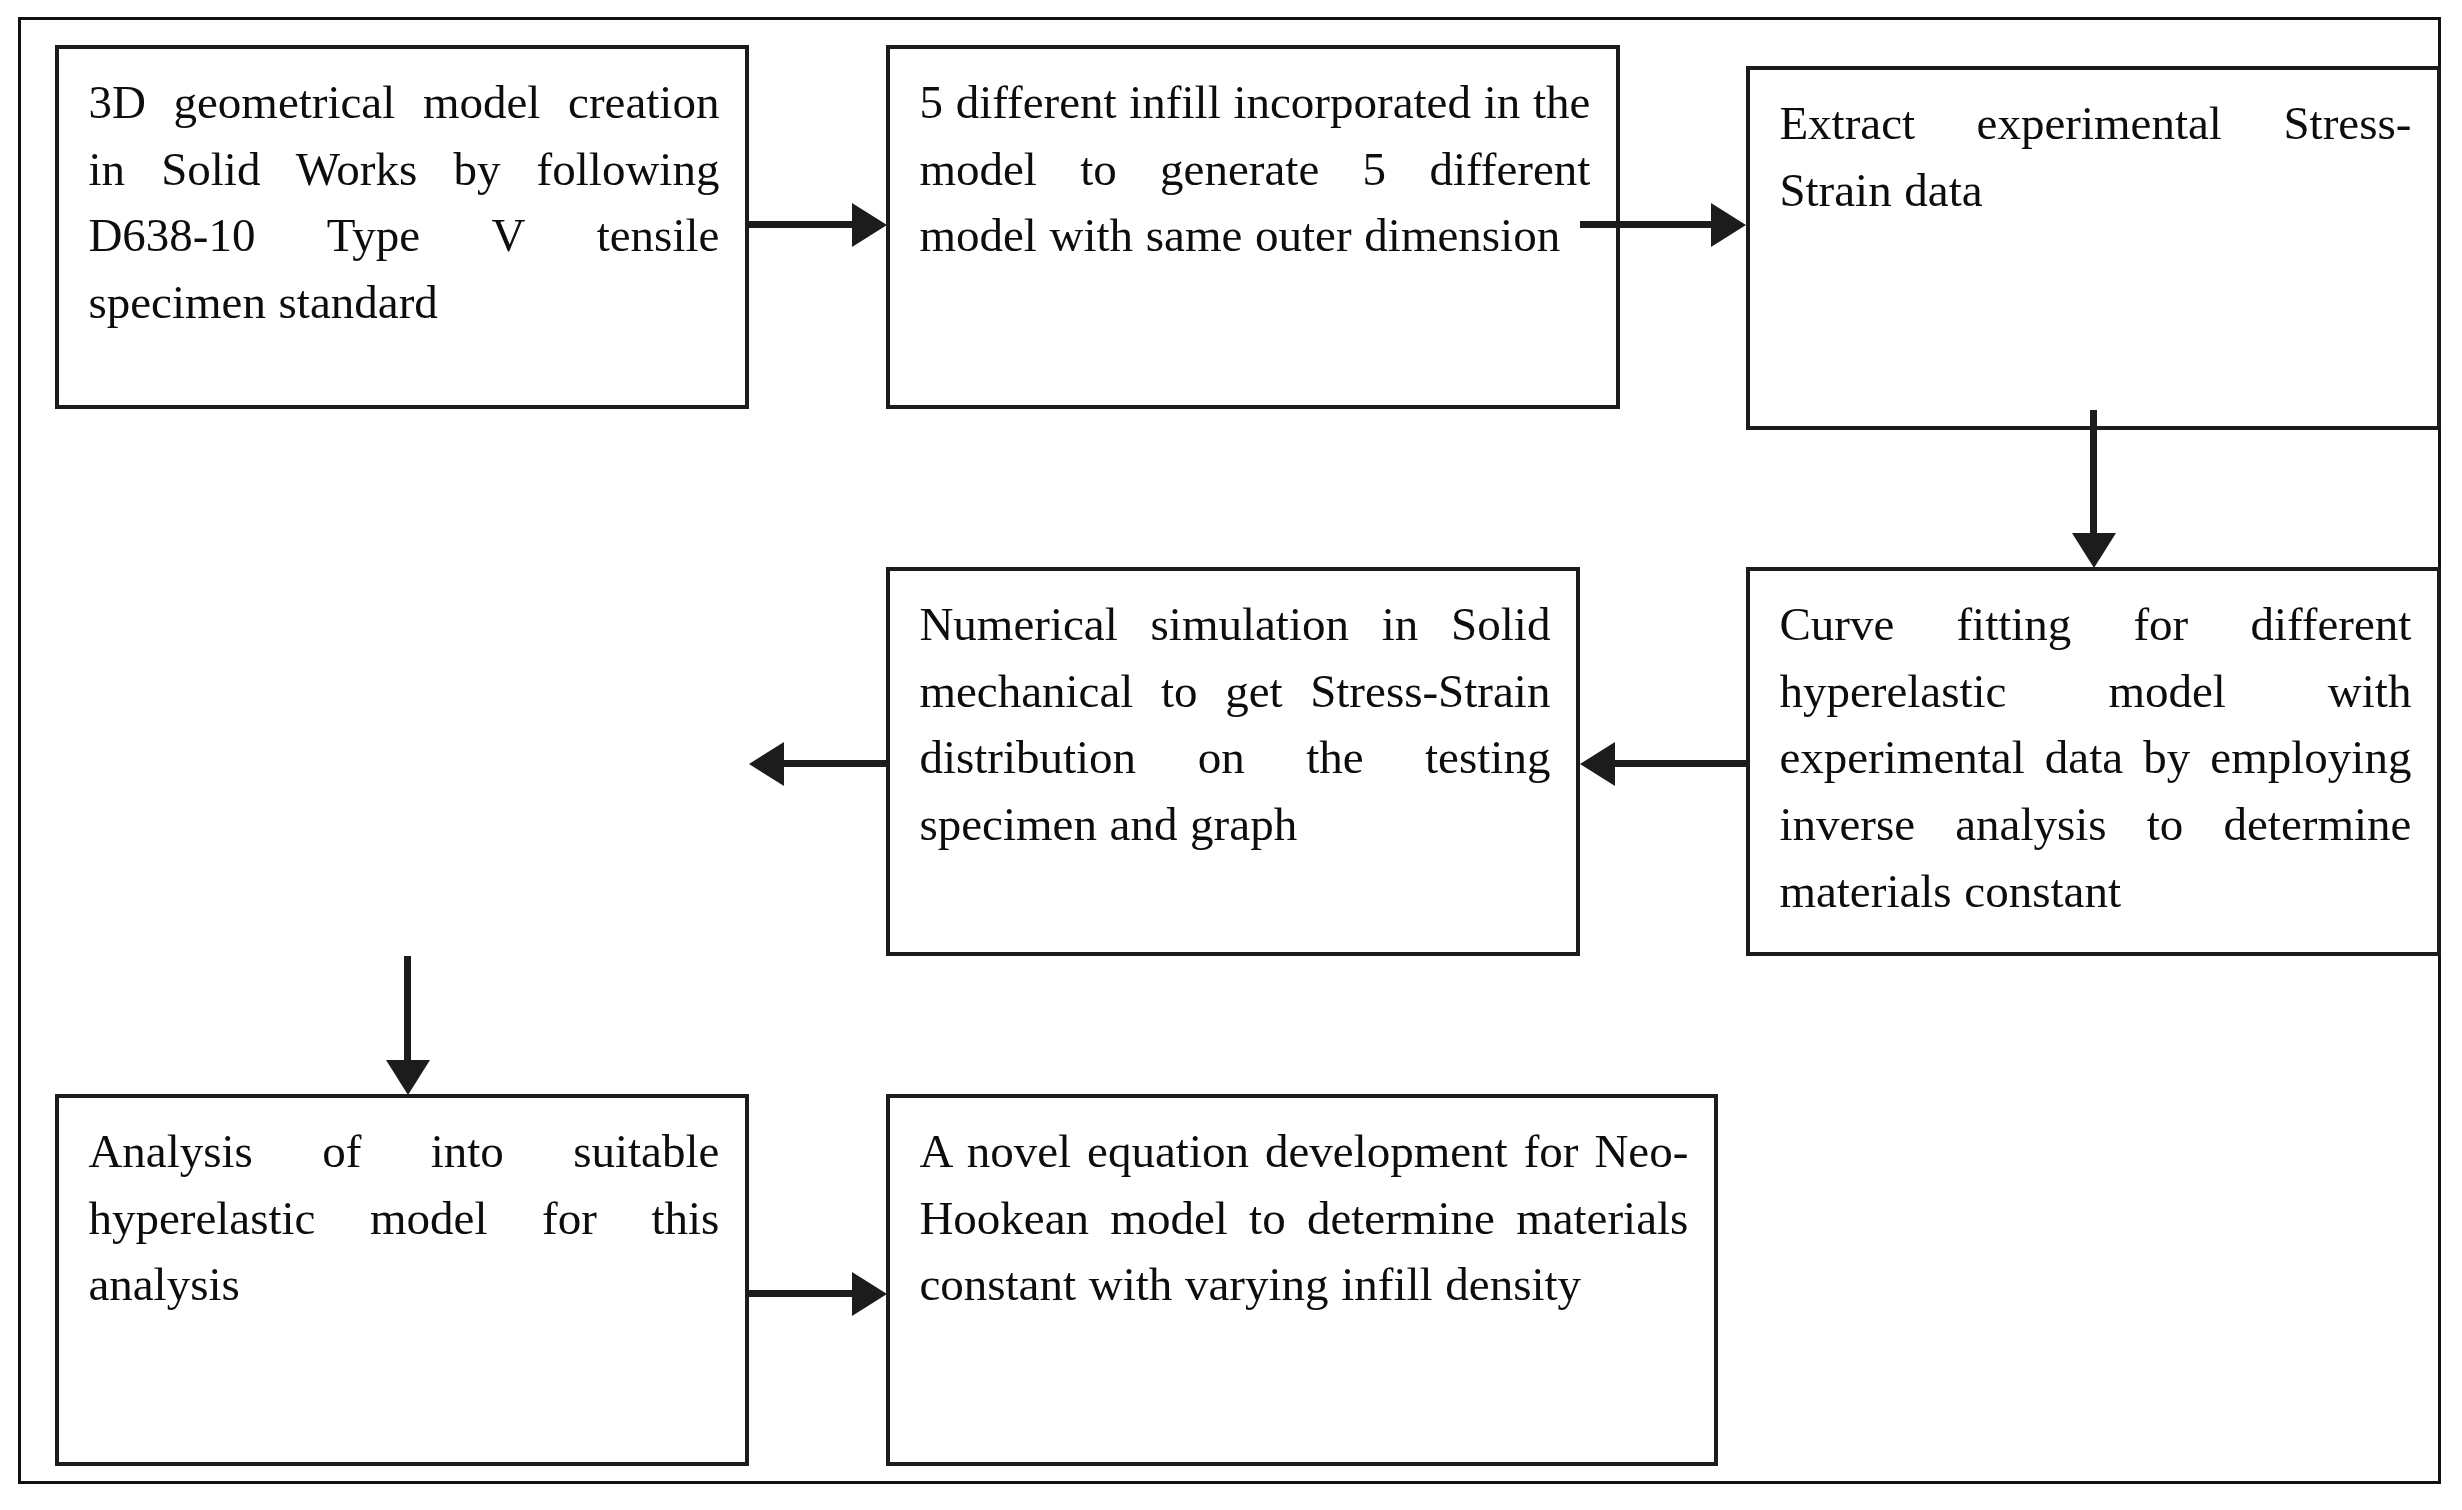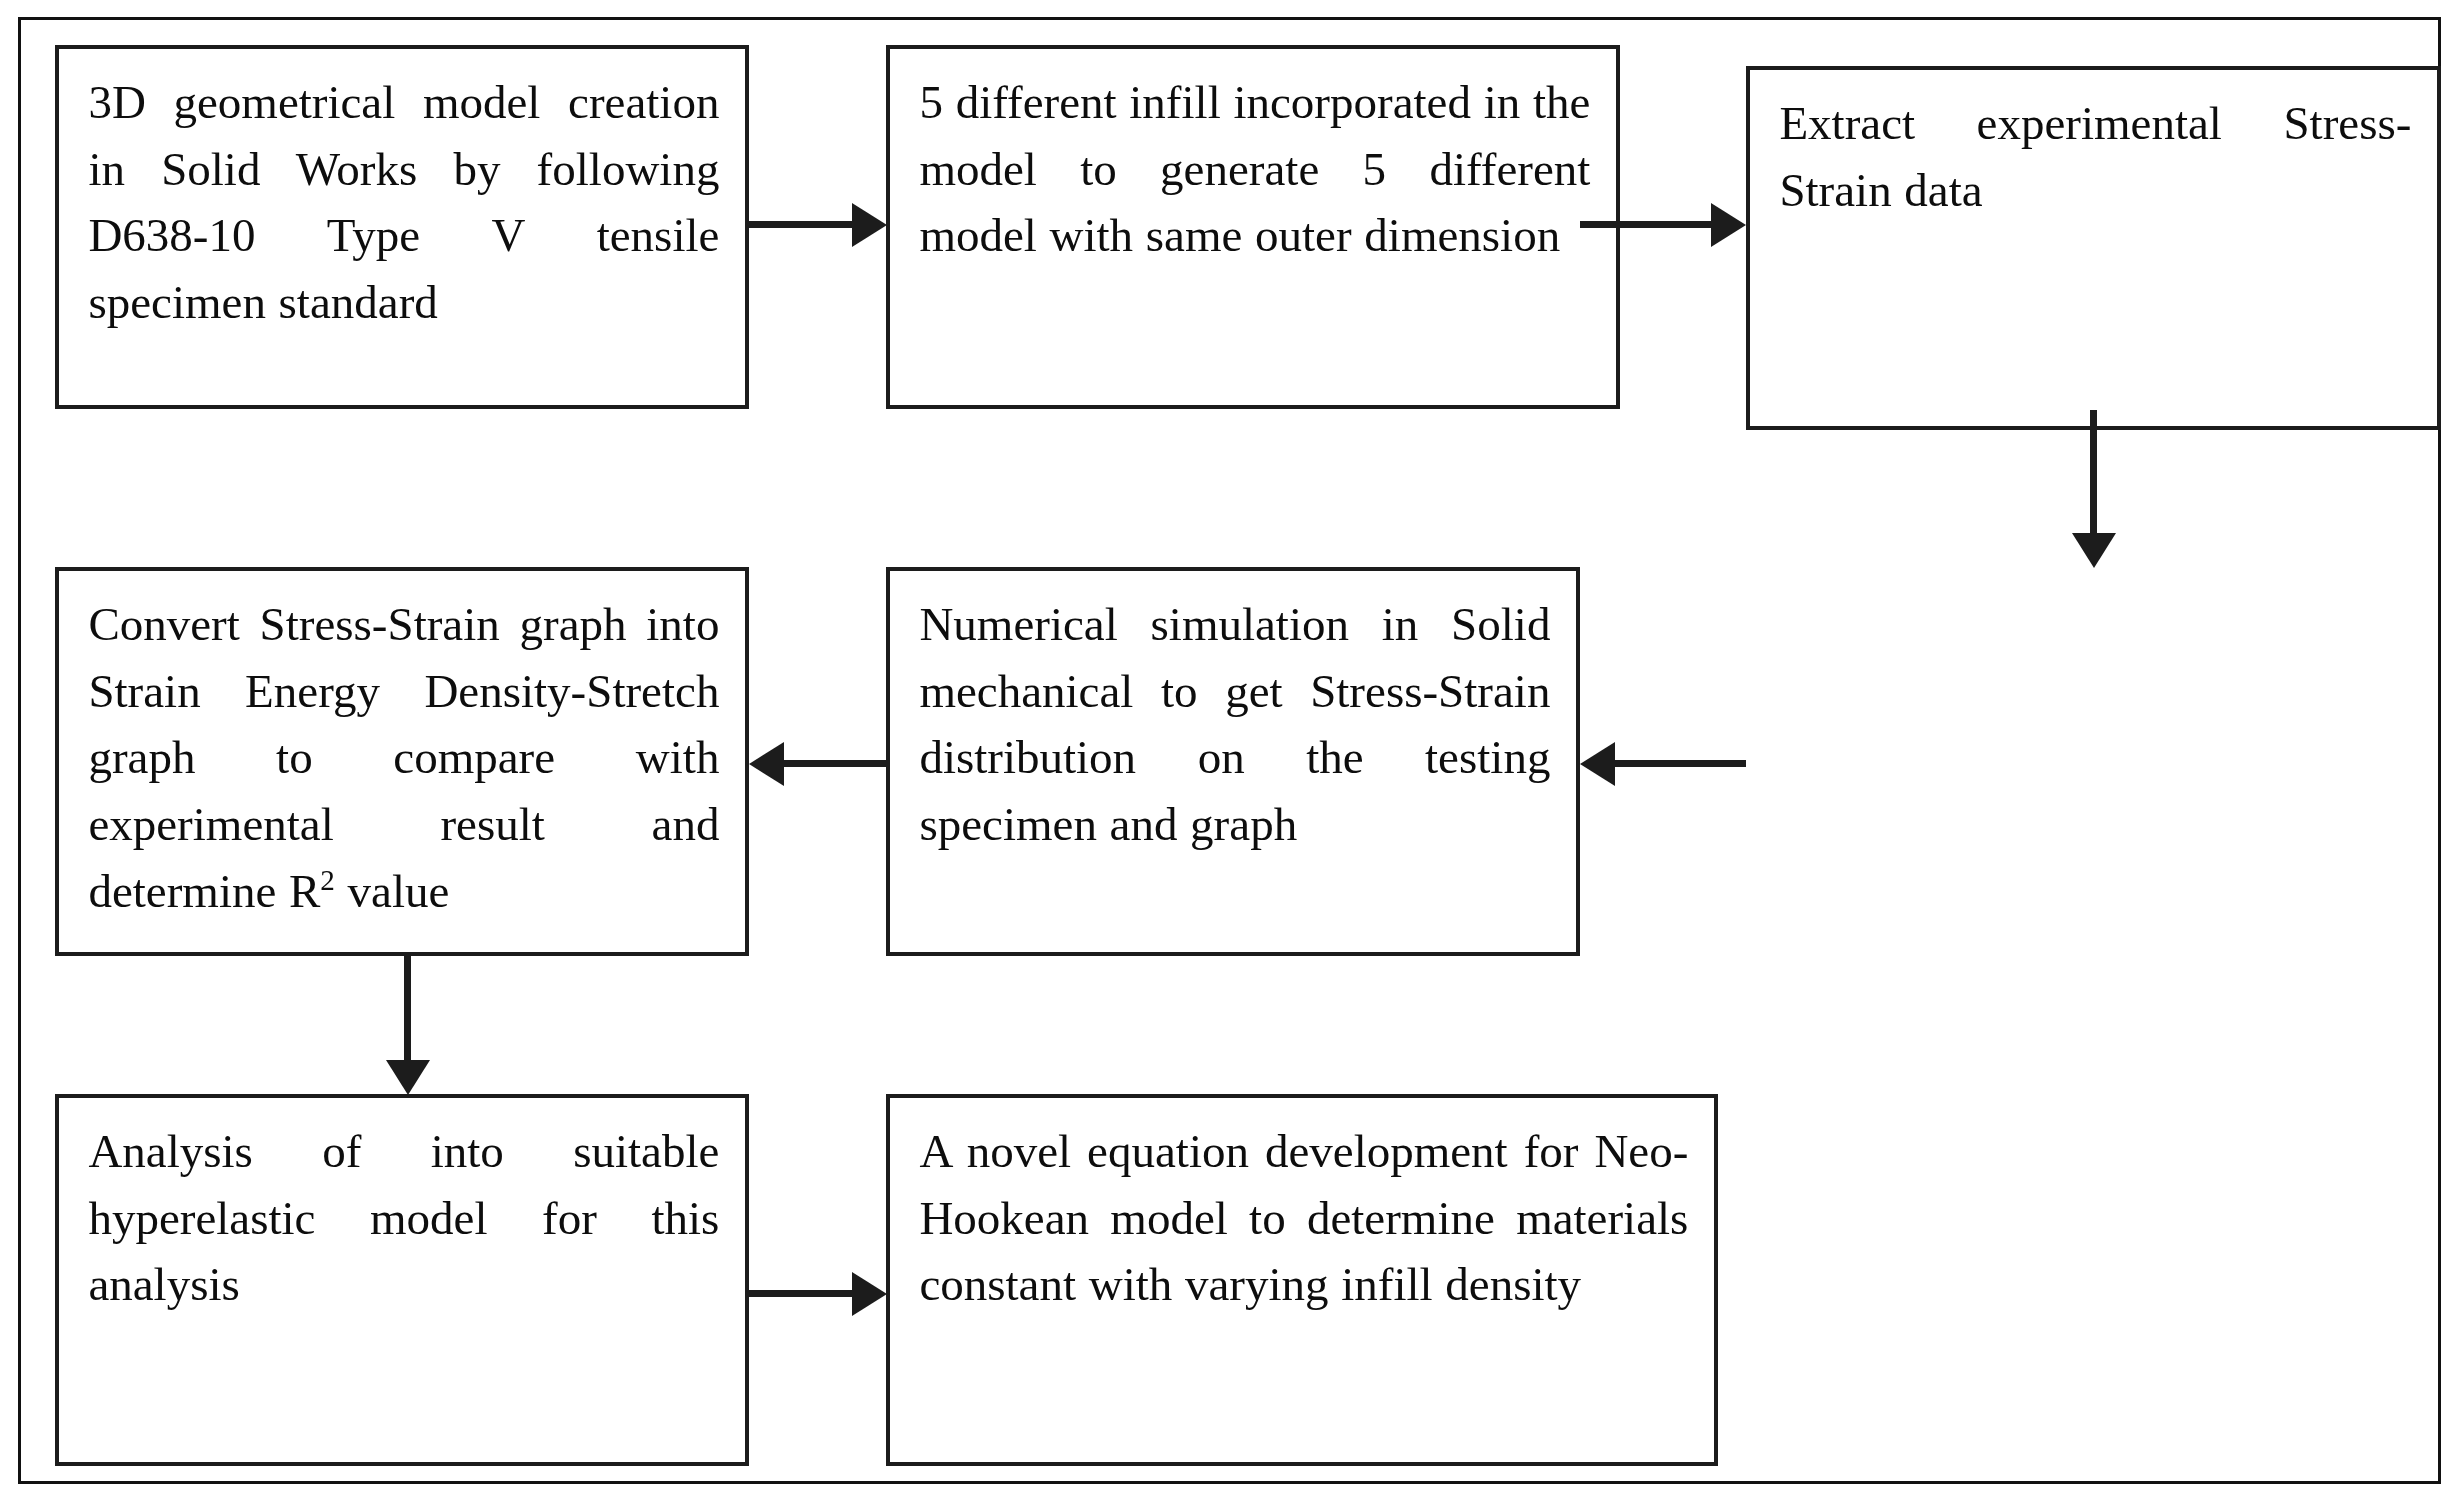--- a/index.html
+++ b/index.html
@@ -141,28 +141,28 @@
     </div>
 
     <div class="node" id="node-2">
       <span class="node-text">5 different infill incorporated in the model to generate 5 different model with same outer dimension</span>
     </div>
 
     <div class="node" id="node-3">
       <span class="node-text">Extract experimental Stress-Strain data</span>
     </div>
 
+    <div class="node" id="node-4">
+      <span class="node-text">Curve fitting for different hyperelastic model with experimental data by employing inverse analysis to determine materials constant</span>
+    </div>
 
     <div class="node" id="node-5">
       <span class="node-text">Numerical simulation in Solid mechanical to get Stress-Strain distribution on the testing specimen and graph</span>
     </div>
 
-    <div class="node" id="node-6">
-      <span class="node-text"><span>Convert Stress-Strain graph into Strain Energy Density-Stretch graph to compare with experimental result and determine R</span><sup>2</sup><span> value</span></span>
-    </div>
 
     <div class="node" id="node-7">
       <span class="node-text">Analysis of into suitable hyperelastic model for this analysis</span>
     </div>
 
     <div class="node" id="node-8">
       <span class="node-text">A novel equation development for Neo-Hookean model to determine materials constant with varying infill density</span>
     </div>
 
     <div class="conn" id="conn-1-2">

